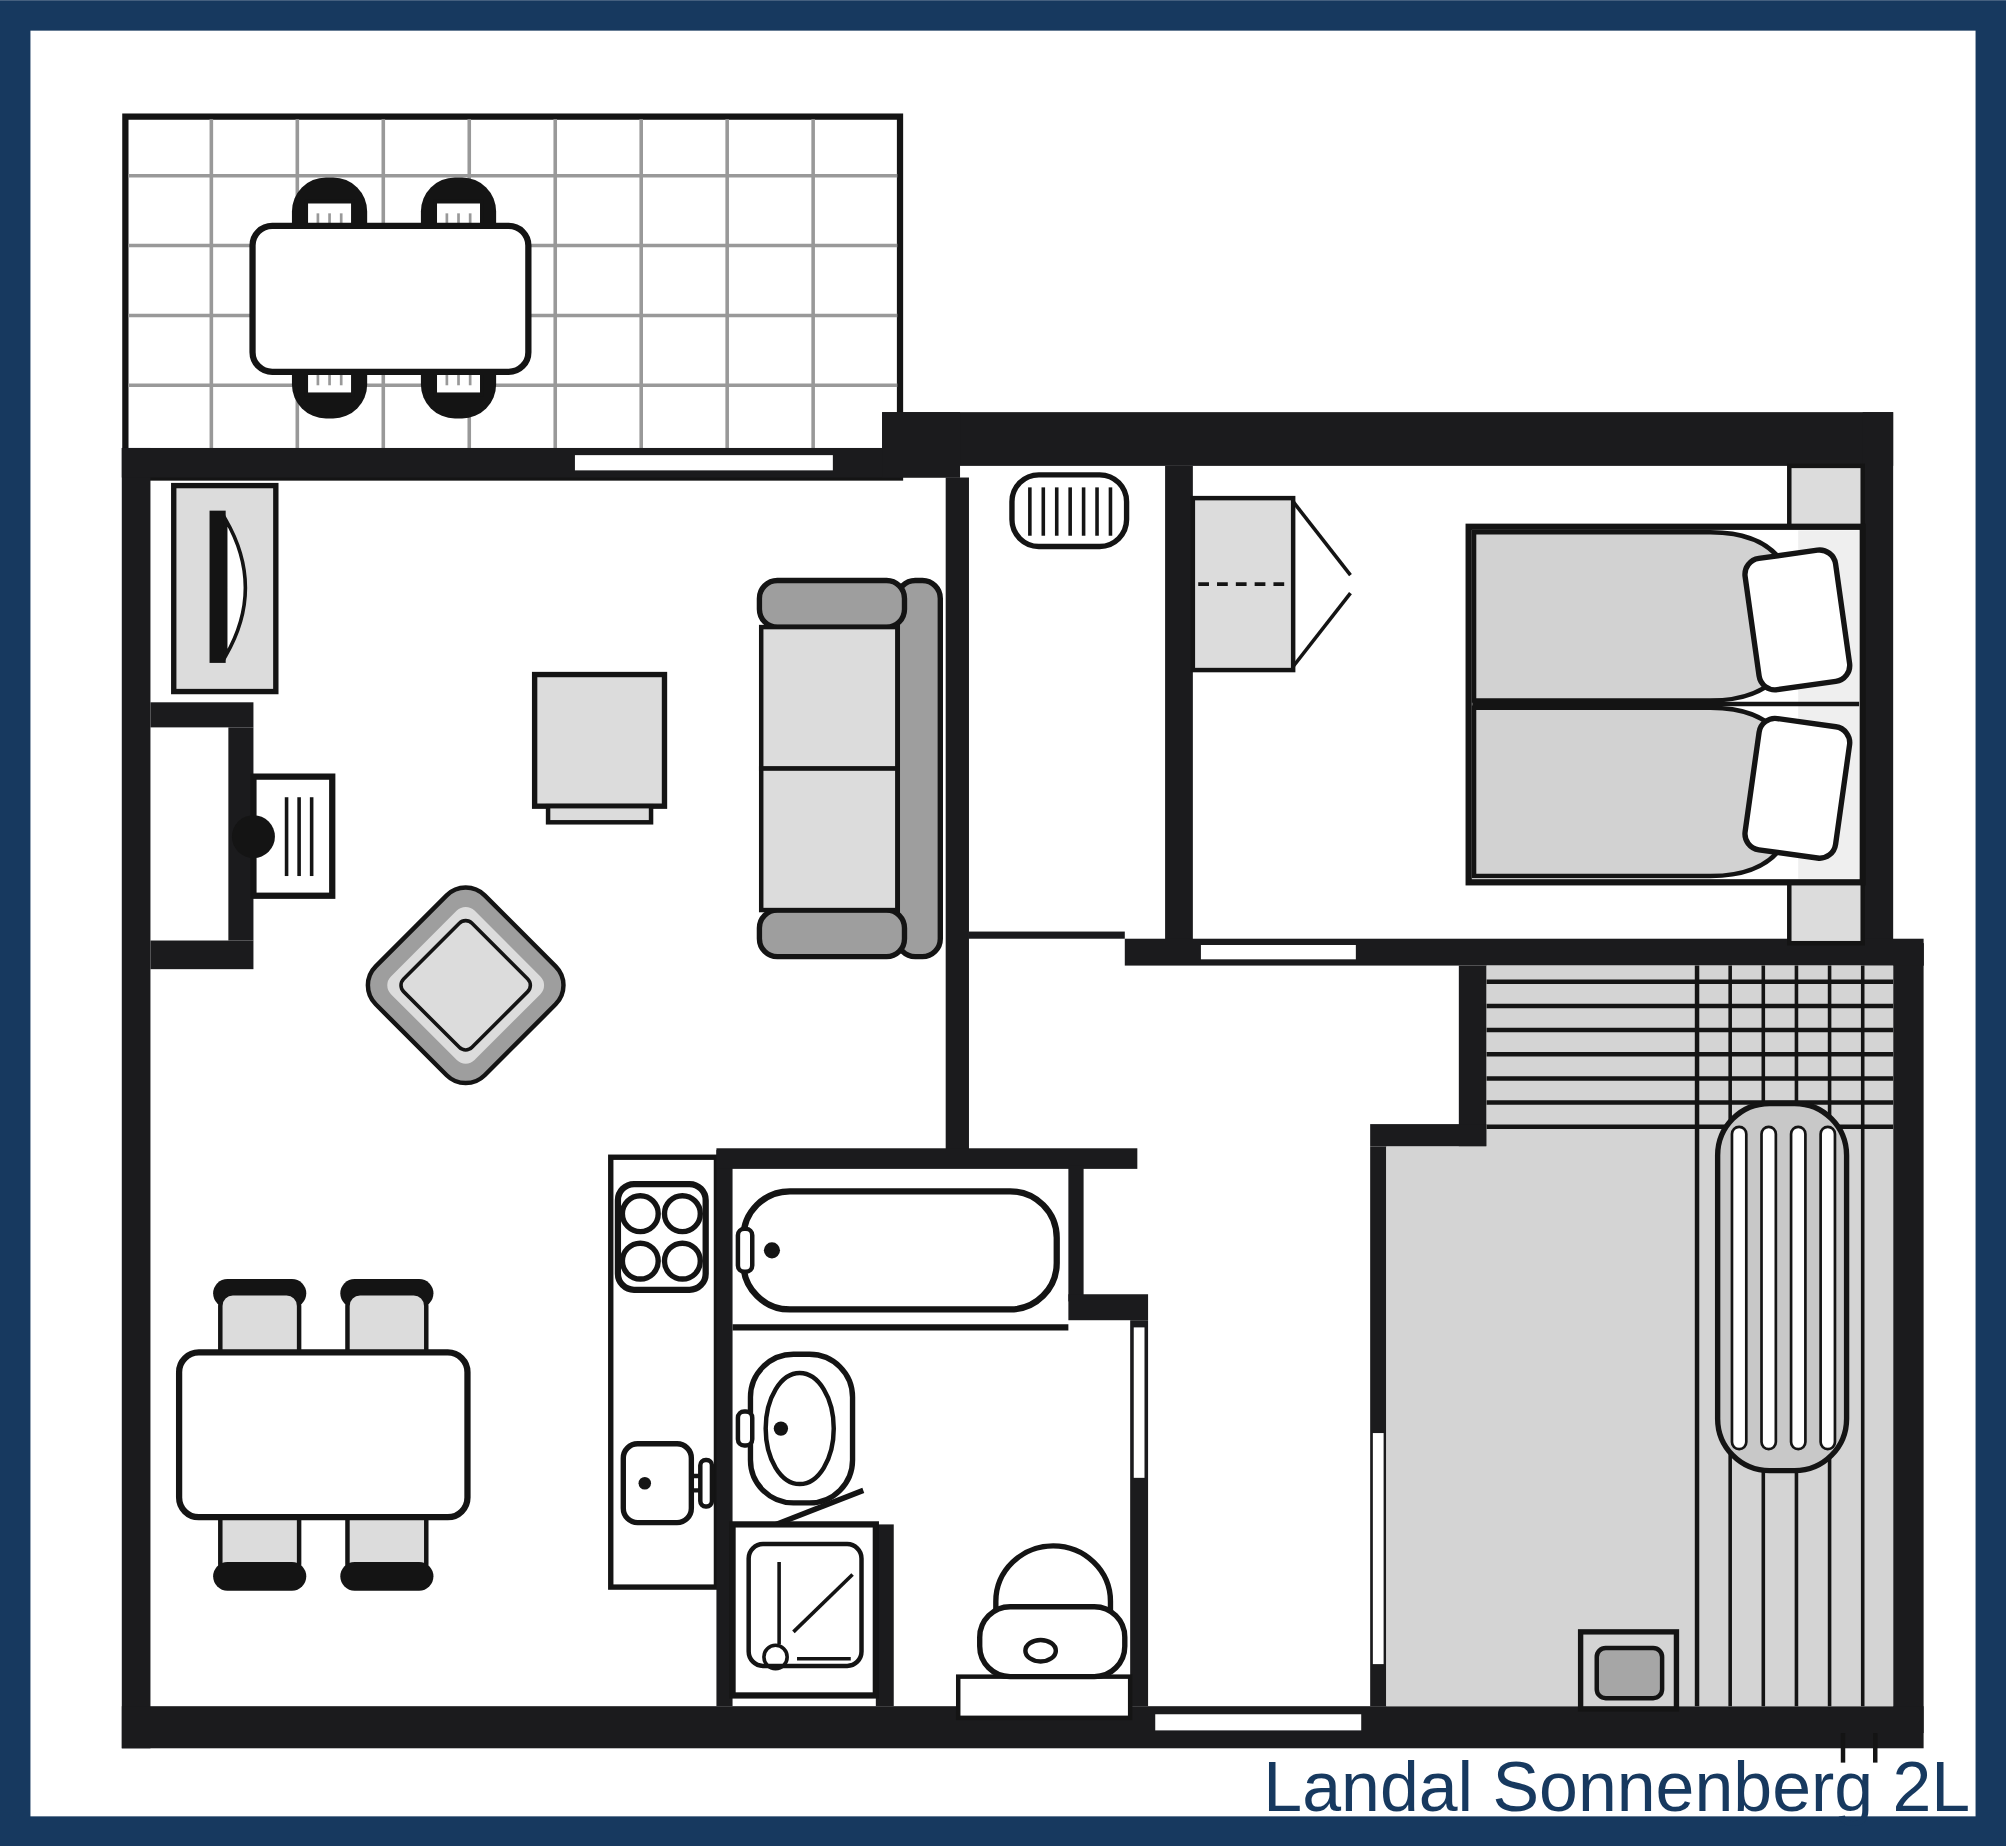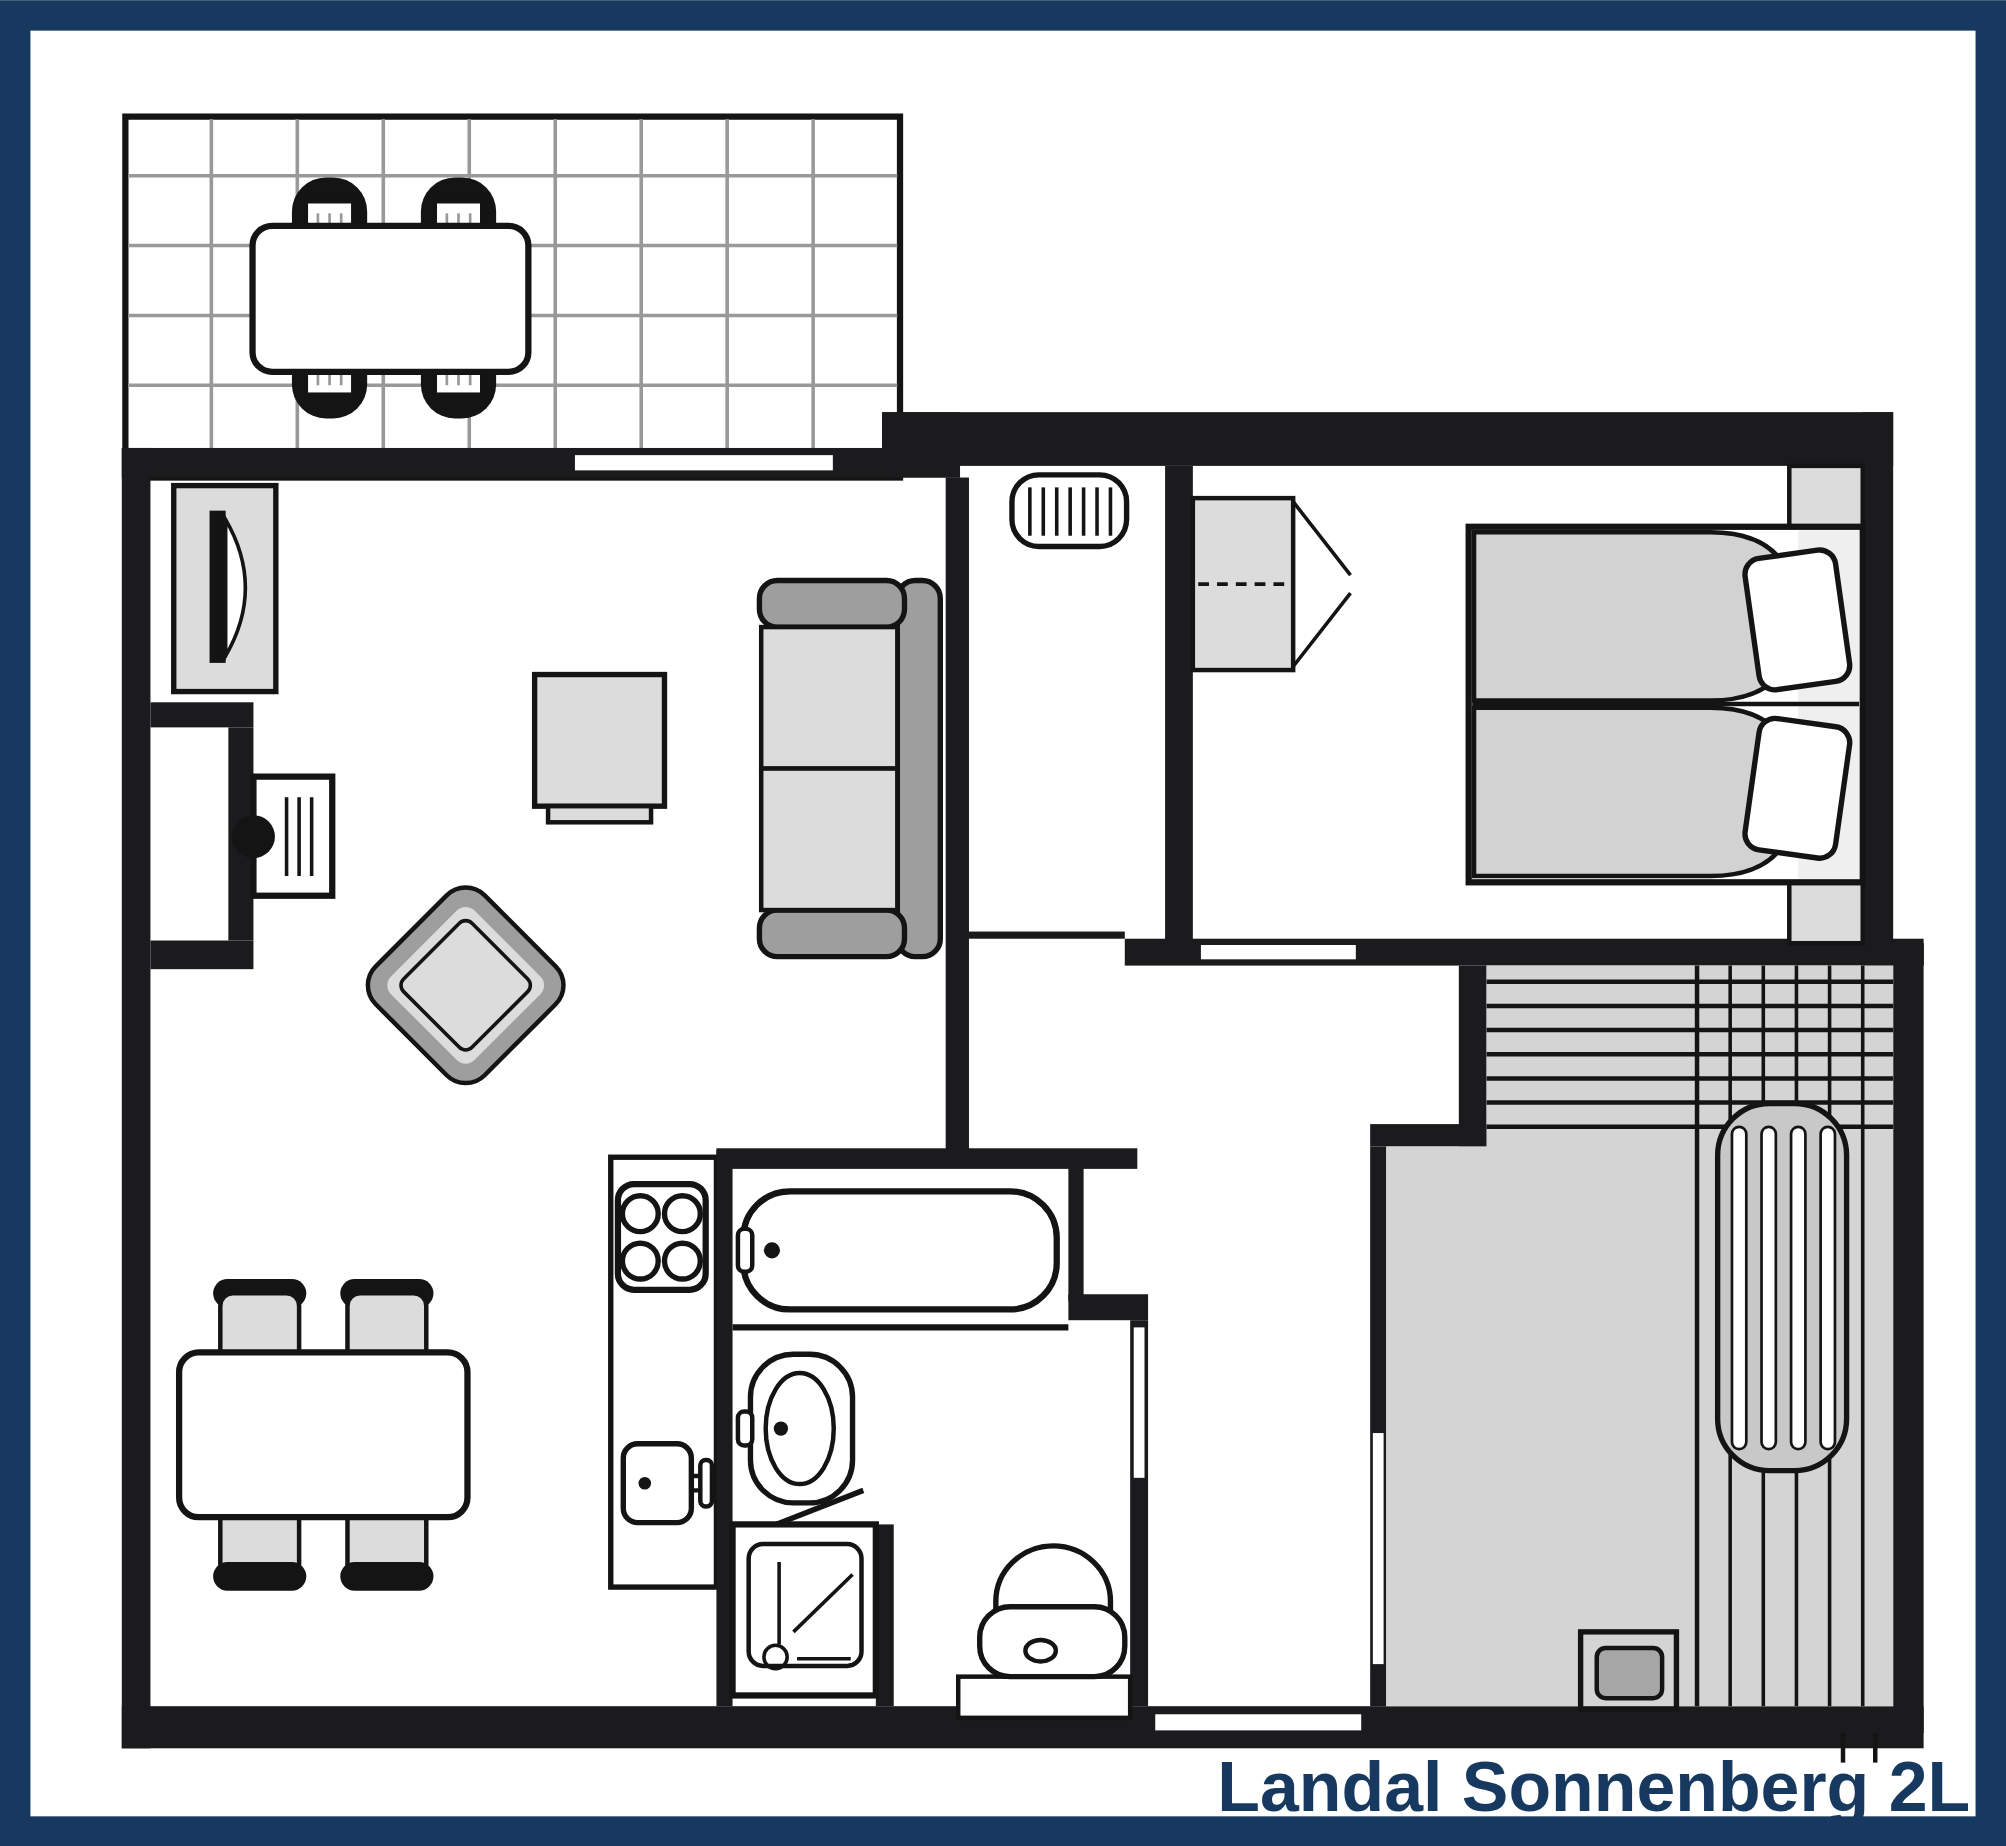--- a/index.html
+++ b/index.html
@@ -1,16 +1,16 @@
 <!DOCTYPE html>
 <html style="--navy: #17395F; --wall: #1B1B1D; --line: #141414; --paper: #FFFFFF; --tile: #999999; --lightgray: #DCDCDC; --midgray: #C8C8C8; --darkgray: #9E9E9E; --mattress: #D2D2D2; --roomgray: #D4D4D4; --bedhead: #EFEFEF; --draininner: #A6A6A6;font-size:14.3px"><head>
 <meta charset="utf-8">
 <style>
   html,body{margin:0;padding:0;background:#fff;}
-  .stage{position:relative;width:1817px;height:1847px;font-family:"Liberation Sans",sans-serif;font-weight:bold;}
+  .stage{position:relative;width:1817px;height:1847px;font-family:"Liberation Sans",sans-serif;}
   svg{position:absolute;inset:0;display:block;}
   .w   {fill:var(--wall);}
   .gap {fill:var(--paper);}
   .fx  {fill:var(--paper);stroke:var(--line);}
   .gray{fill:var(--lightgray);stroke:var(--line);}
   .ln  {stroke:var(--line);fill:none;}
   .grid{stroke:var(--tile);fill:none;}
   .caption{fill:var(--navy);font-family:"Liberation Sans",sans-serif;font-size:78px;}
 </style>
 </head>

